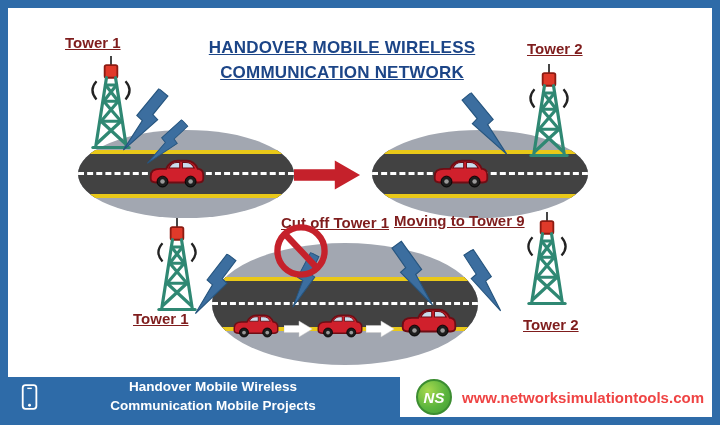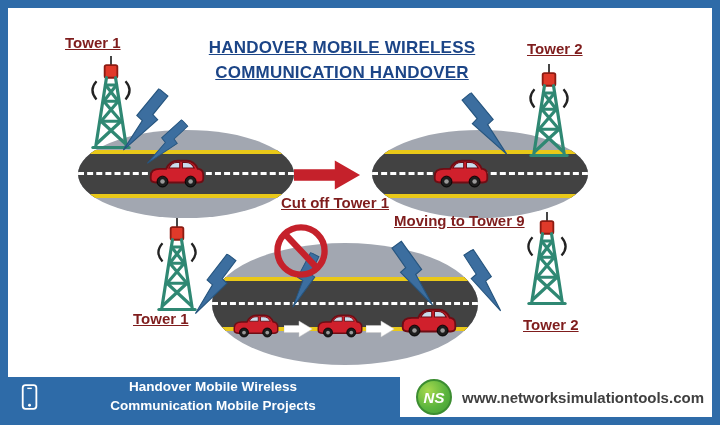--- a/index.html
+++ b/index.html
@@ -68,21 +68,21 @@
     flex:1;display:flex;align-items:center;gap:10px;
     padding-left:16px;background:#ffffff;
   }
   .ns-logo{
     width:36px;height:36px;border-radius:50%;flex:0 0 auto;
     background:radial-gradient(circle at 32% 30%, #a8d94e 0%, #5cb53e 55%, #3f9c35 100%);
     border:2px solid #3c8d31;box-sizing:border-box;
     display:flex;align-items:center;justify-content:center;
     color:#ffffff;font-weight:bold;font-style:italic;font-size:15px;
   }
-  .url{color:#404040;font-weight:bold;font-size:15px;white-space:nowrap;}
+  .url{color:#ef4444;font-weight:bold;font-size:15px;white-space:nowrap;}
   svg{display:block;}
   .sprite-defs{position:absolute;width:0;height:0;overflow:hidden;}
 </style>
 </head>
 <body>
 
 <div class="frame">
 
   <svg class="sprite-defs" aria-hidden="true">
     <defs>
@@ -117,21 +117,21 @@
       <polygon id="white-arrow-shape" points="0,6 17,6 17,1 32,10 17,19 17,14 0,14" fill="#ffffff" stroke="#cccccc" stroke-width="0.6"></polygon>
       <g id="no-entry-shape" stroke="#c5212b" stroke-width="7" fill="none">
         <circle cx="32" cy="32" r="26"></circle>
         <line x1="14" y1="13" x2="50" y2="51"></line>
       </g>
     </defs>
   </svg>
 
   <div class="title">
     <span>HANDOVER MOBILE WIRELESS</span>
-    <span>COMMUNICATION HANDOVER</span>
+    <span>COMMUNICATION NETWORK</span>
   </div>
 
   <div class="ellipse" style="left:70px;top:122px;width:216px;height:88px;">
     <div class="road road-sm">
       <div class="centerline"></div>
     </div>
   </div>
   <div class="ellipse" style="left:364px;top:122px;width:216px;height:88px;">
     <div class="road road-sm">
       <div class="centerline"></div>
@@ -162,21 +162,21 @@
       <use href="#car-shape"></use>
     </svg>
   <svg class="car" style="left:424px;top:149px;width:58px;height:31px;" viewBox="0 0 64 34">
       <use href="#car-shape"></use>
     </svg>
 
   <svg class="red-arrow" style="left:286px;top:150px;" viewBox="0 0 70 34">
       <use href="#red-arrow-shape"></use>
     </svg>
 
-  <div class="lbl" style="left:273px;top:186px;">Cut off Tower 1</div>
+  <div class="lbl" style="left:273px;top:206px;">Cut off Tower 1</div>
   <div class="lbl" style="left:386px;top:204px;">Moving to Tower 9</div>
 
   <div class="ellipse" style="left:204px;top:235px;width:266px;height:122px;">
     <div class="road road-lg">
       <div class="centerline"></div>
     </div>
   </div>
 
   <svg class="tower" style="left:140px;top:208px;" viewBox="0 0 64 110">
       <use href="#tower-shape"></use>

